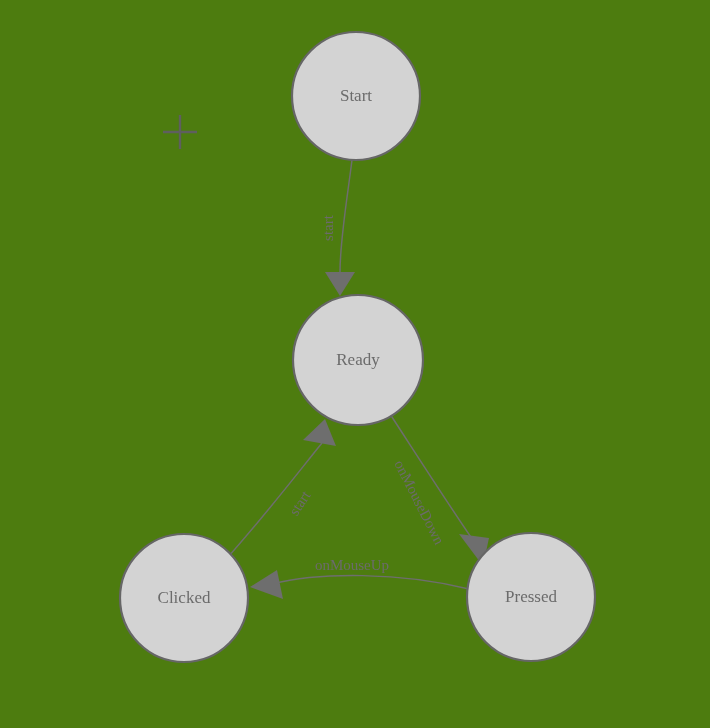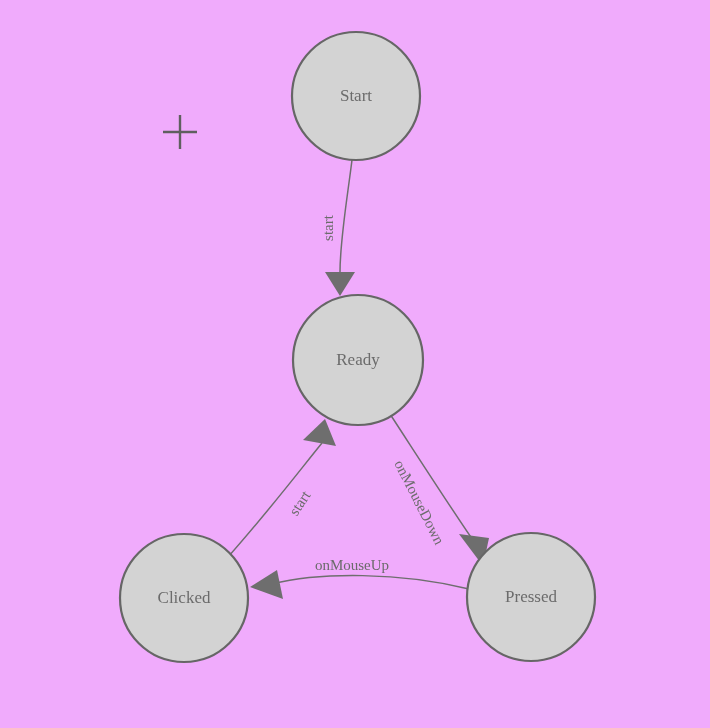--- a/index.html
+++ b/index.html
@@ -8,21 +8,21 @@
     background: #ffffff;
   }
   body {
     font-family: "Liberation Serif", "DejaVu Serif", serif;
   }
   #canvas-wrap {
     position: relative;
     width: 710px;
     height: 728px;
     overflow: hidden;
-    background: #f0abfc;
+    background: #4d7c0f;
   }
   svg#diagram {
     display: block;
     width: 710px;
     height: 728px;
   }
   .state-circle {
     fill: #d3d3d3;
     stroke: #666666;
     stroke-width: 2.2;

